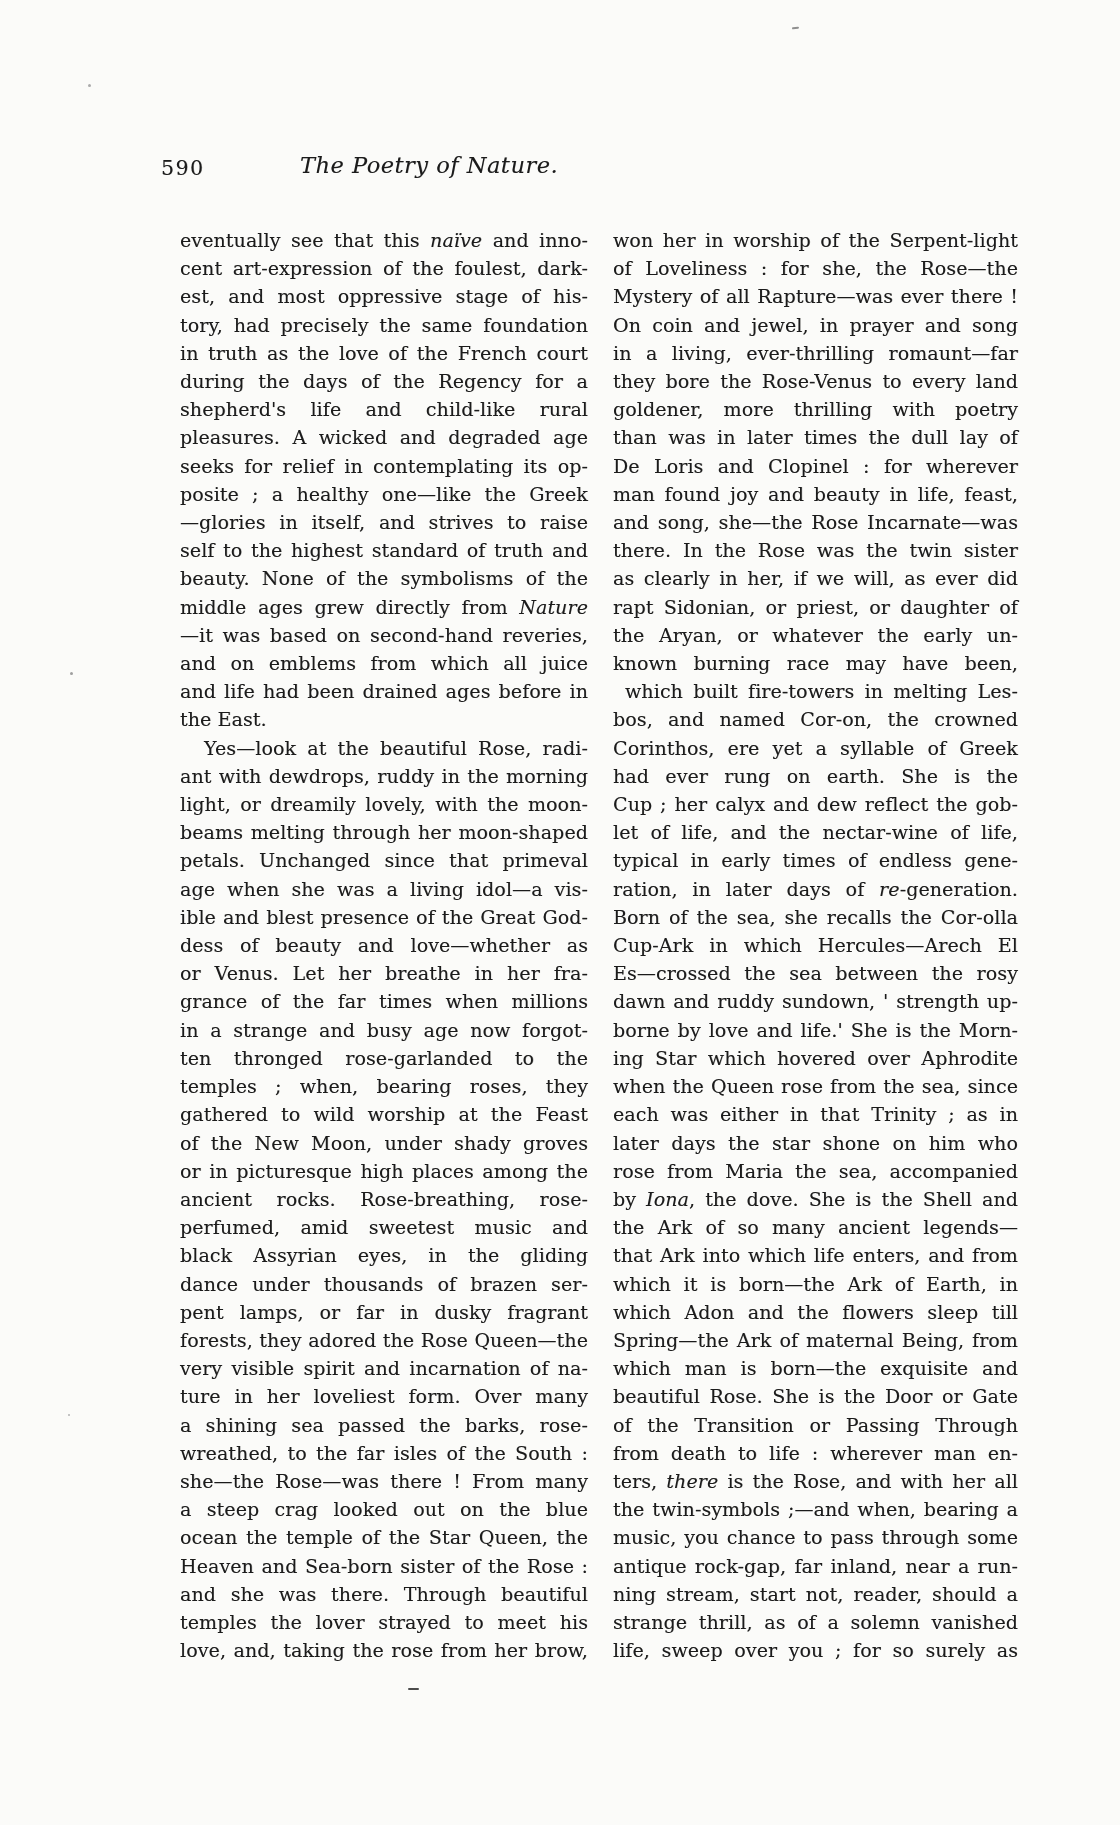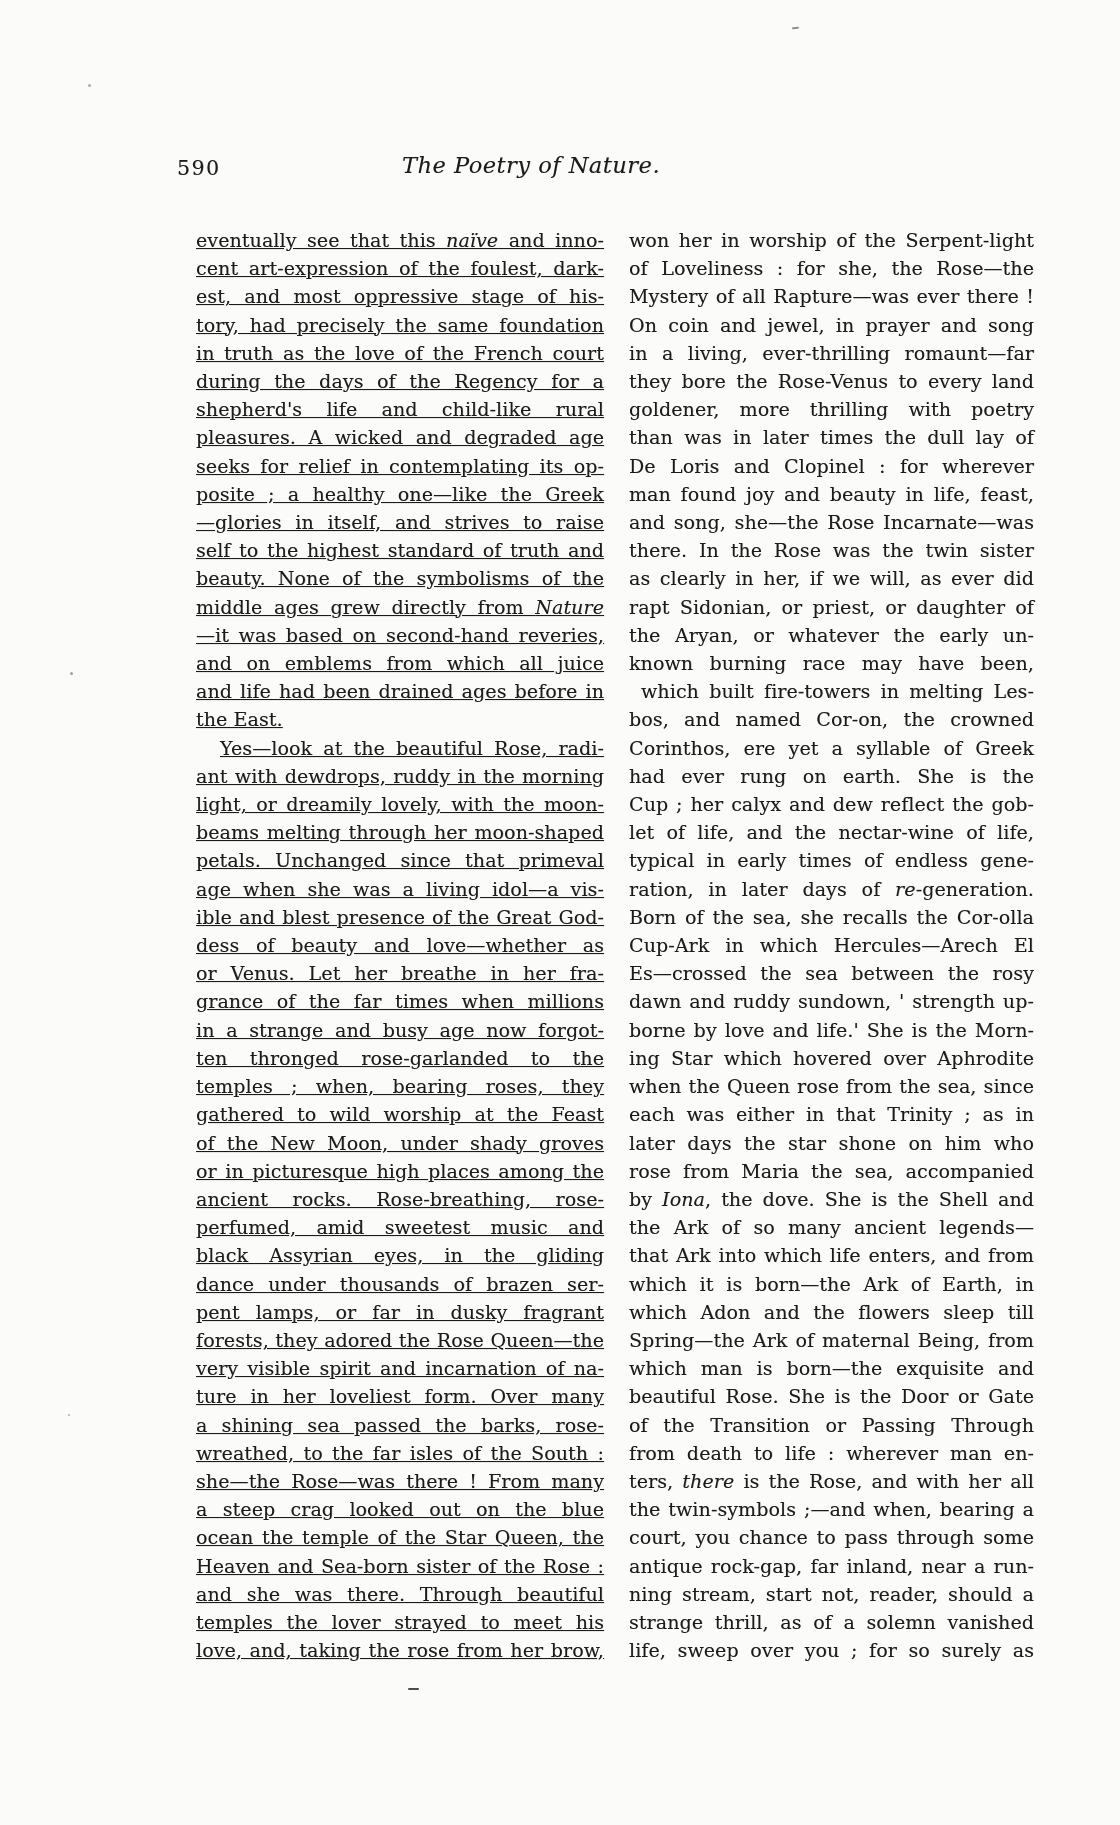--- a/index.html
+++ b/index.html
@@ -5,38 +5,38 @@
   html,body { margin:0; padding:0; }
   body {
     width:1120px; height:1825px;
     background:#fbfbf9;
     font-family:"DejaVu Serif", serif;
     color:#1b1b1b;
     position:relative;
     overflow:hidden;
   }
   .page { position:absolute; inset:0; }
-  .ink { text-shadow: 0.35px 0.25px 0 rgba(25,25,25,0.38); margin-left: 16px; }
+  .ink { text-shadow: 0.35px 0.25px 0 rgba(25,25,25,0.38); }
 
   .pagenum {
     position:absolute; left:161px; top:156px;
     font-size:20.5px; letter-spacing:1.5px;
   }
   .running-title {
     position:absolute; left:300px; top:152px; width:430px;
-    text-align:center; font-style:italic; font-size:22.5px;
+    text-align:left; font-style:italic; font-size:22.5px;
     letter-spacing:0.5px;
   }
 
   .col {
     position:absolute; top:226px;
     font-size:19px; line-height:28.2px;
     letter-spacing:0.1px;
   }
-  .col-left  { left:180px; width:408px;text-decoration:underline; }
+  .col-left  { left:180px; width:408px; }
   .col-right { left:613px; width:405px; }
 
   .line { text-align:justify; }
   .line.flush { text-align-last:justify; }
   .line i { font-style:italic; }
 
   .speck { position:absolute; background:#9a9a9a; border-radius:50%; }
 </style>
 </head>
 <body>
@@ -146,21 +146,21 @@
         <div class="line flush">that Ark into which life enters, and from</div>
         <div class="line flush">which it is born—the Ark of Earth, in</div>
         <div class="line flush">which Adon and the flowers sleep till</div>
         <div class="line flush">Spring—the Ark of maternal Being, from</div>
         <div class="line flush">which man is born—the exquisite and</div>
         <div class="line flush">beautiful Rose. She is the Door or Gate</div>
         <div class="line flush">of the Transition or Passing Through</div>
         <div class="line flush">from death to life : wherever man en-</div>
         <div class="line flush">ters, <i>there</i> is the Rose, and with her all</div>
         <div class="line flush">the twin-symbols ;—and when, bearing a</div>
-        <div class="line flush">court, you chance to pass through some</div>
+        <div class="line flush">music, you chance to pass through some</div>
         <div class="line flush">antique rock-gap, far inland, near a run-</div>
         <div class="line flush">ning stream, start not, reader, should a</div>
         <div class="line flush">strange thrill, as of a solemn vanished</div>
         <div class="line flush">life, sweep over you ; for so surely as</div>
       </div>
     </div>
 
   <div class="speck" style="left:792px;top:27px;width:7px;height:2px;border-radius:1px;transform:rotate(-8deg);background:#8f8f8f;"></div>
   <div class="speck" style="left:88px;top:84px;width:3px;height:3px;background:#ababab;"></div>
   <div class="speck" style="left:70px;top:672px;width:3px;height:3px;background:#9f9f9f;"></div>

